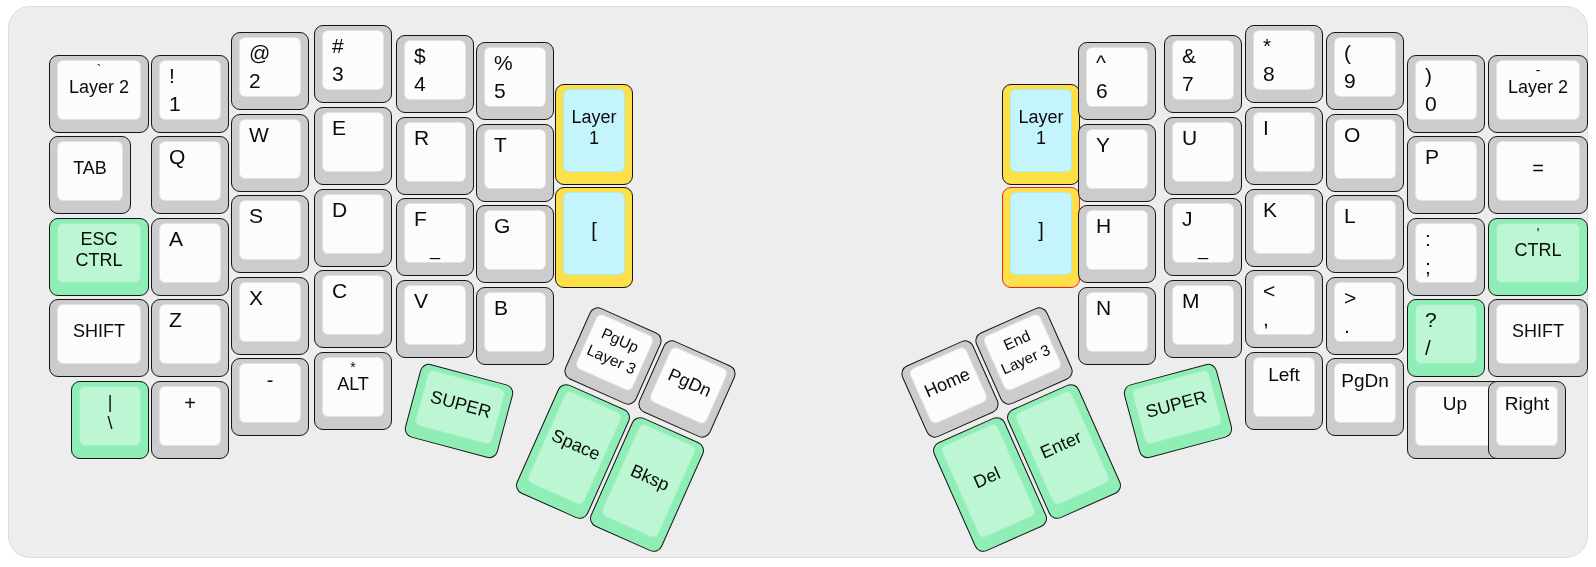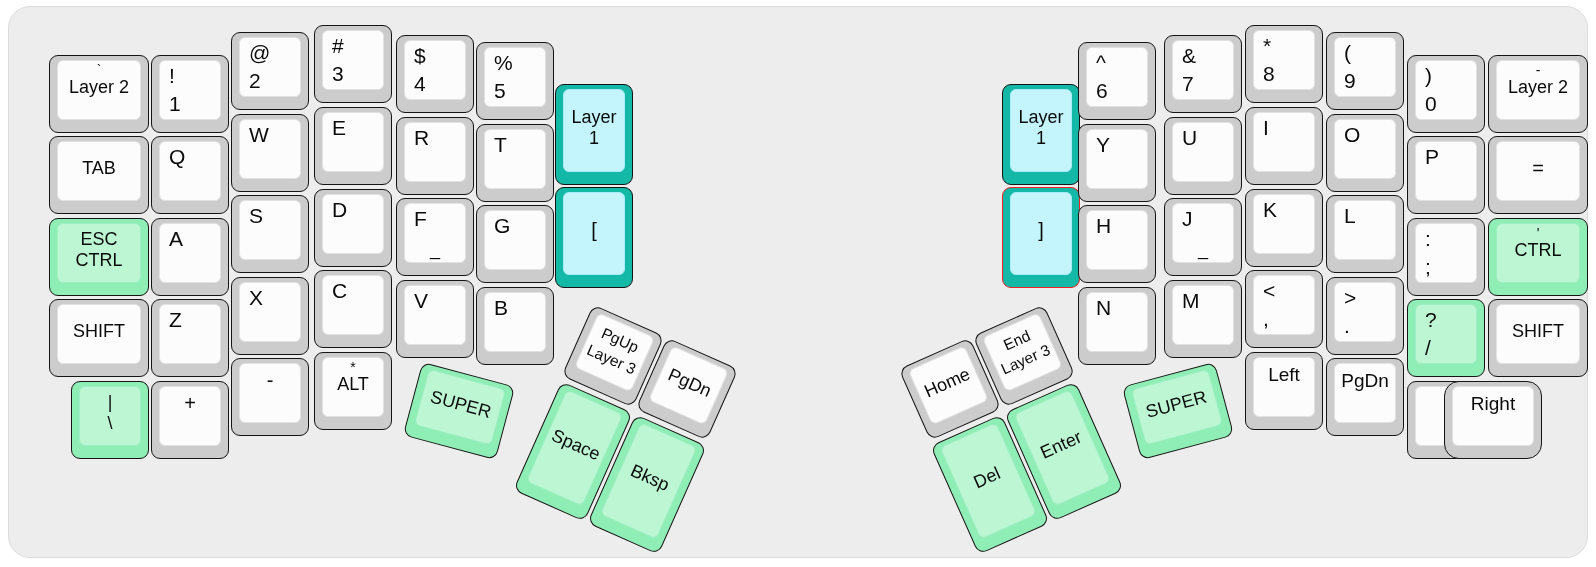--- a/index.html
+++ b/index.html
@@ -6,21 +6,21 @@
     font-family:"Liberation Sans", sans-serif;-webkit-font-smoothing:antialiased;}
   #panel{position:absolute;left:8px;top:6px;width:1578px;height:550px;background:#ededed;
     border:1px solid #dcdcdc;border-radius:22px;}
   .key{position:absolute;border:1.5px solid #151515;border-radius:9px;box-sizing:border-box;}
   .key .top{position:absolute;left:7px;right:7px;top:4px;bottom:12px;border-radius:6px;
     box-sizing:border-box;}
   .key.c-gray{background:#cccccc;}
   .key.c-gray .top{background:#fcfcfc;border:1px solid #e2e2e2;}
   .key.c-green{background:#8feeb5;}
   .key.c-green .top{background:#bdf6d3;border:1px solid #9deec2;}
-  .key.c-blue{background:#14b8a6;}
+  .key.c-blue{background:#fde047;}
   .key.c-blue .top{background:#c5f5fc;border:1px solid #a8ecf7;}
   .key.selected{border-color:#ee2222;}
   .legend-col{position:absolute;left:9px;right:4px;top:3px;bottom:4px;display:flex;
     flex-direction:column;justify-content:space-between;align-items:flex-start;
     font-size:21px;color:#0b0b0b;line-height:23px;}
   .legend-center{position:absolute;left:0;right:0;top:0;bottom:6px;display:flex;
     flex-direction:column;justify-content:center;align-items:center;
     font-size:18px;color:#0b0b0b;line-height:21px;text-align:center;}
   .legend-center.va-top{justify-content:flex-start;padding-top:6px;}
   .legend-tc{position:absolute;left:0;right:0;top:2px;text-align:center;
@@ -34,21 +34,21 @@
 <div id="panel">
   <div id="board">
       <div class="key c-gray" style="left: 40px; top: 48px; width: 100px; height: 78px;">
         <div class="top">
           <div class="legend-center">
             <span>Layer 2</span>
           </div>
           <div class="legend-tc">`</div>
         </div>
       </div>
-      <div class="key c-gray" style="left: 40px; top: 129px; width: 100px; height: 78px;">
+      <div class="key c-gray" style="left: 40px; top: 129px; width: 82px; height: 78px;">
         <div class="top">
           <div class="legend-center">
             <span>TAB</span>
           </div>
         </div>
       </div>
       <div class="key c-green" style="left: 40px; top: 211px; width: 100px; height: 78px;">
         <div class="top">
           <div class="legend-center">
             <span>ESC</span>
@@ -497,21 +497,21 @@
           <div class="legend-tc">'</div>
         </div>
       </div>
       <div class="key c-gray" style="left: 1479px; top: 292px; width: 100px; height: 78px;">
         <div class="top">
           <div class="legend-center">
             <span>SHIFT</span>
           </div>
         </div>
       </div>
-      <div class="key c-gray" style="left: 1435px; top: 374px; width: 98px; height: 78px; border-radius: 15px;">
+      <div class="key c-gray" style="left: 1479px; top: 374px; width: 78px; height: 78px;">
         <div class="top">
           <div class="legend-center va-top" style="font-size: 19px;">
             <span>Right</span>
           </div>
         </div>
       </div>
       <div class="key c-green" style="left: 1121px; top: 366px; width: 96px; height: 76px; transform: rotate(-15deg);">
         <div class="top">
           <div class="legend-center" style="font-size: 18px;">
             <span>SUPER</span>

